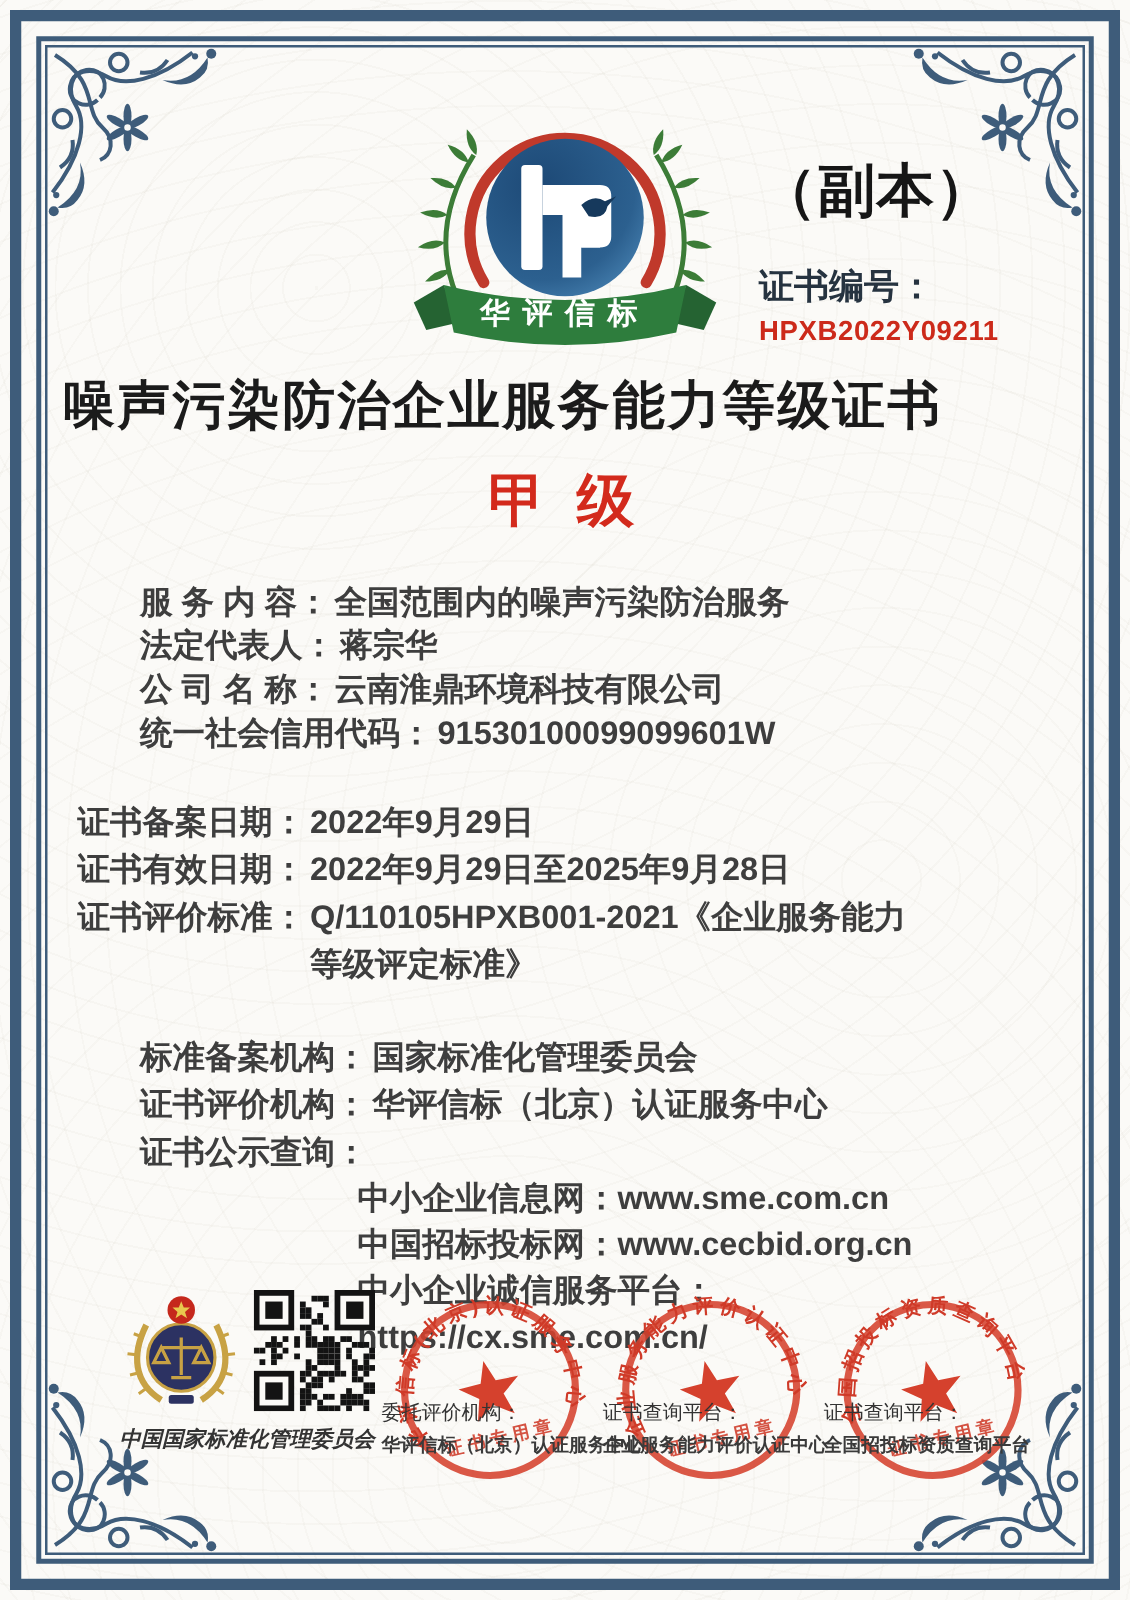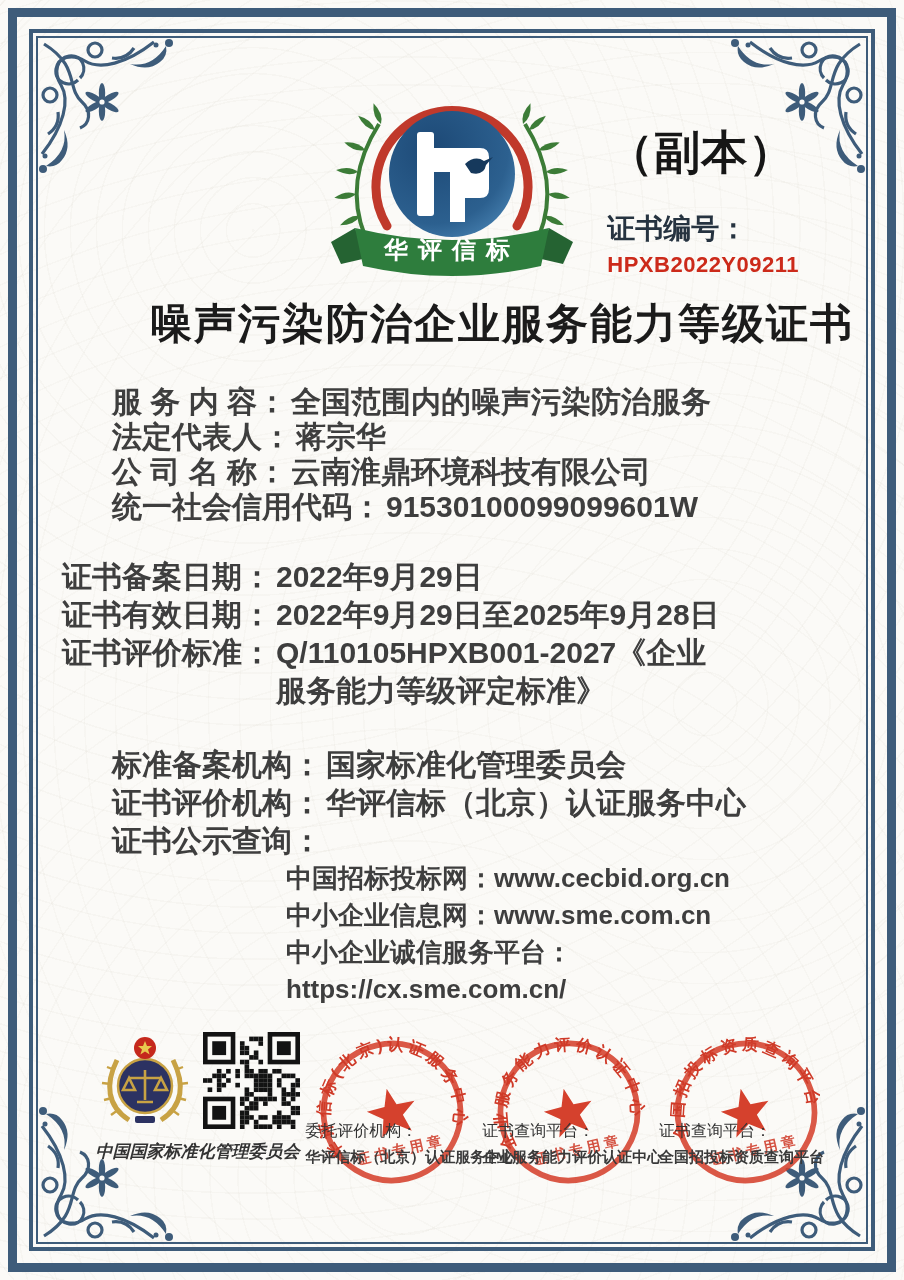--- a/index.html
+++ b/index.html
@@ -21,25 +21,25 @@
   .corner.br{bottom:36px;right:36px;transform:scale(-1,-1);}
   .content{position:absolute;left:50px;right:50px;top:40px;bottom:40px;}
 
   .header{position:relative;height:248px;}
   .logo{position:absolute;left:50%;top:46px;transform:translateX(-50%);}
   .copy-block{position:absolute;right:55px;top:82px;text-align:left;}
   .copy-label{font-size:46px;font-weight:700;color:#161616;letter-spacing:1px;}
   .certno-label{margin-top:26px;font-size:28px;font-weight:700;color:#263340;}
   .certno-value{margin-top:4px;font-size:22px;font-weight:700;color:#cc2a1a;letter-spacing:.5px;}
 
-  .title{margin-top:8px;text-align:right;font-size:42px;font-weight:700;color:#1b1b1b;letter-spacing:2px;}
+  .title{margin-top:8px;text-align:left;font-size:42px;font-weight:700;color:#1b1b1b;letter-spacing:2px;}
   .grade{margin-top:18px;text-align:center;font-size:46px;font-weight:700;color:#d32a1c;letter-spacing:6px;}
 
   .sec{margin-left:62px;width:672px;color:#3e3e3e;font-weight:600;}
-  .sec .row{display:flex;align-items:flex-start;line-height:35px;font-size:30px;}
+  .sec .row{display:flex;align-items:flex-start;line-height:35px;font-size:26px;}
   .sec .lbl{white-space:nowrap;}
   .sec .val{flex:1;padding-left:4px;}
   .sec-fields{margin-top:32px;}
   .sec-dates{margin-top:34px;margin-left:12px;}
   .sec-dates .row{line-height:38px;}
   .sec-agencies{margin-top:36px;}
   .sec-agencies .row{line-height:38px;}
   .sec-links{margin-top:0;}
   .sec-links .row{line-height:37px;padding-left:174px;font-size:26px;}
 
@@ -162,20 +162,21 @@
         </g>
       </svg>
       <div class="copy-block">
         <div class="copy-label">（副本）</div>
         <div class="certno-label">证书编号：</div>
         <div class="certno-value">HPXB2022Y09211</div>
       </div>
     </div>
 
     <div class="title">噪声污染防治企业服务能力等级证书</div>
+    <div class="grade">甲 级</div>
 
     <div class="sec sec-fields">
       <div class="row">
         <span class="lbl">服 务 内 容：</span>
         <span class="val">全国范围内的噪声污染防治服务</span>
       </div>
       <div class="row">
         <span class="lbl">法定代表人：</span>
         <span class="val">蒋宗华</span>
       </div>
@@ -193,41 +194,41 @@
       <div class="row">
         <span class="lbl">证书备案日期：</span>
         <span class="val">2022年9月29日</span>
       </div>
       <div class="row">
         <span class="lbl">证书有效日期：</span>
         <span class="val">2022年9月29日至2025年9月28日</span>
       </div>
       <div class="row">
         <span class="lbl">证书评价标准：</span>
-        <span class="val">Q/110105HPXB001-2027《企业服务能力等级评定标准》</span>
+        <span class="val">Q/110105HPXB001-2021《企业服务能力等级评定标准》</span>
       </div>
     </div>
 
     <div class="sec sec-agencies">
       <div class="row">
         <span class="lbl">标准备案机构：</span>
         <span class="val">国家标准化管理委员会</span>
       </div>
       <div class="row">
         <span class="lbl">证书评价机构：</span>
         <span class="val">华评信标（北京）认证服务中心</span>
       </div>
       <div class="row">
         <span class="lbl">证书公示查询：</span>
       </div>
     </div>
 
     <div class="sec sec-links">
+      <div class="row">中小企业信息网：www.sme.com.cn</div>
       <div class="row">中国招标投标网：www.cecbid.org.cn</div>
-      <div class="row">中小企业信息网：www.sme.com.cn</div>
       <div class="row">中小企业诚信服务平台：https://cx.sme.com.cn/</div>
     </div>
 
     <div class="footer">
 
       <div class="std-org">
         <div class="std-org-imgs">
           <svg width="100" height="100" viewBox="0 0 100 100">
             <g stroke="#c8a244" stroke-width="5" fill="none">
               <path d="M22,28 C10,52 12,74 34,88"></path>

